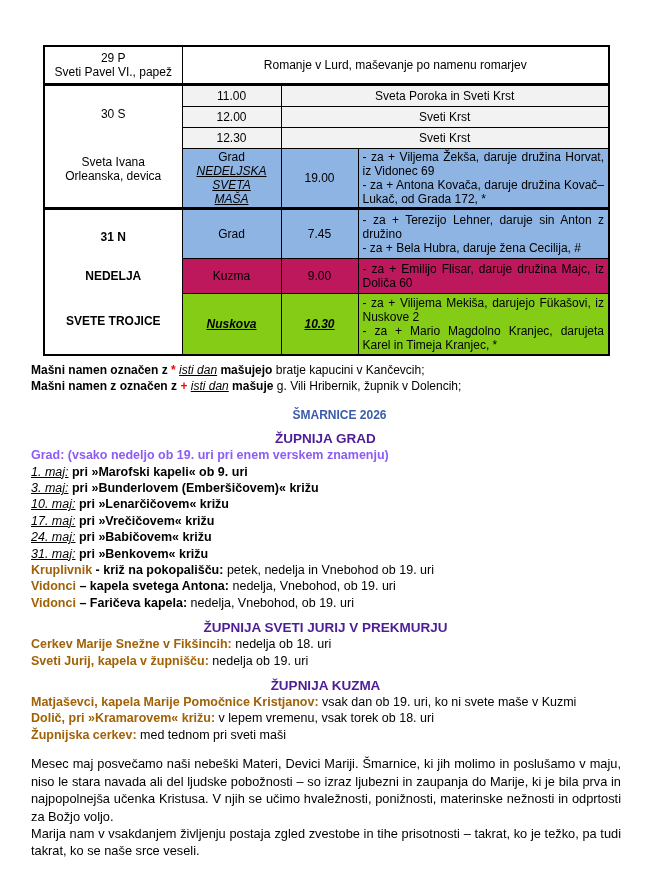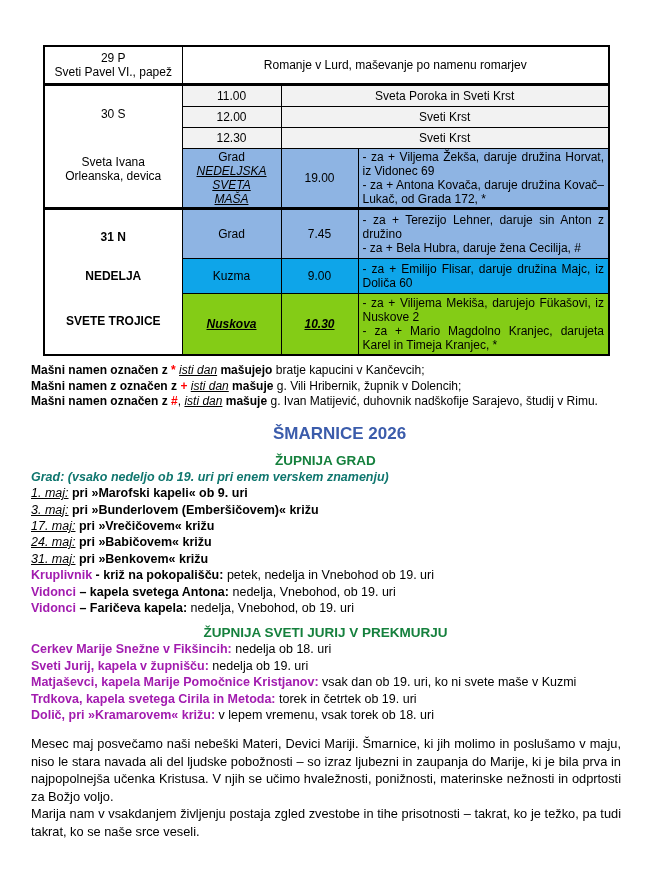--- a/index.html
+++ b/index.html
@@ -18,44 +18,44 @@
     table-layout:fixed;
     font-size:12px;line-height:14px;
   }
   table.sched{border:2px solid #000;}
   table.sched td{border:1px solid #000;padding:1px 4px;vertical-align:middle;}
   tr.sep-below td,.sep-below-cell{border-bottom:3px solid #000 !important;}
   td.center{text-align:center;}
   td.desc{text-align:justify;}
   td.daycol{text-align:center;}
   .bg-blue{background:#8EB4E3;}
-  .bg-orange{background:#0ea5e9;}
+  .bg-orange{background:#be185d;}
   .bg-gray{background:#84cc16;}
   .bg-lgray{background:#F2F2F2;}
   td.top{vertical-align:top;}
   .d30{height:44px;display:flex;align-items:center;justify-content:center;}
   .saint{height:66px;display:flex;flex-direction:column;align-items:center;justify-content:center;}
   .r1{height:46px;display:flex;align-items:center;justify-content:center;}
   .r2{height:32px;display:flex;align-items:center;justify-content:center;}
   .r3{height:58px;display:flex;align-items:center;justify-content:center;}
   .b{font-weight:bold;}
   .u{text-decoration:underline;font-style:italic;}
   .mark{color:#FF0000;font-weight:bold;}
 
   
   .legend{margin:7px 0 0 31px;font-size:12px;line-height:15.6px;}
 
   
-  .main-title{margin:14px 0 0 0;text-align:center;font-size:17px;font-weight:bold;color:#3B5CAB;padding-left:28px;}
-  .sec-head{margin:9px 0 1px 0;text-align:center;font-size:13.5px;font-weight:bold;color:#15803d;}
+  .main-title{margin:14px 0 0 0;text-align:center;font-size:12px;font-weight:bold;color:#3B5CAB;padding-left:28px;}
+  .sec-head{margin:9px 0 1px 0;text-align:center;font-size:13.5px;font-weight:bold;color:#4c1d95;}
 
   
   .lines{margin:0 28px 0 31px;font-size:12.5px;line-height:16.4px;}
-  .lead{color:#a21caf;font-weight:bold;}
-  .intro{color:#0f766e;font-weight:bold;font-style:italic;}
+  .lead{color:#a16207;font-weight:bold;}
+  .intro{color:#8b5cf6;font-weight:bold;}
 
   
   .closing{margin:12px 30px 0 31px;font-size:12.8px;line-height:17.4px;text-align:justify;}
   .closing p{margin:0;}
 </style>
 </head>
 <body>
 
 <div class="page">
 
@@ -139,48 +139,49 @@
           <div>- za + Vilijema Mekiša, darujejo Fükašovi, iz Nuskove 2</div>
           <div>- za + Mario Magdolno Kranjec, darujeta Karel in Timeja Kranjec, *</div>
         </td>
       </tr>
     </tbody>
   </table>
 
   <div class="legend">
     <div><span class="b">Mašni namen označen z </span><span class="mark">*</span><span> </span><span class="u">isti dan</span><span class="b"> mašujejo </span><span>bratje kapucini v Kančevcih;</span></div>
     <div><span class="b">Mašni namen z označen z </span><span class="mark">+</span><span> </span><span class="u">isti dan</span><span class="b"> mašuje </span><span>g. Vili Hribernik, župnik v Dolencih;</span></div>
-    <div><span class="b">Mašni namen označen z </span><span class="mark">#</span><span>, </span><span class="u">isti dan</span><span class="b"> mašuje </span><span>g. Ivan Matijević, duhovnik nadškofije Sarajevo, študij v Rimu.</span></div>
   </div>
 
   <div class="main-title">ŠMARNICE 2026</div>
 
   <div class="sec-head">ŽUPNIJA GRAD</div>
   <div class="lines">
     <div><span class="intro">Grad: (vsako nedeljo ob 19. uri pri enem verskem znamenju)</span></div>
     <div><span class="u">1. maj:</span><span class="b"> pri »Marofski kapeli« ob 9. uri</span></div>
     <div><span class="u">3. maj:</span><span class="b"> pri »Bunderlovem (Emberšičovem)« križu</span></div>
+    <div><span class="u">10. maj:</span><span class="b"> pri »Lenarčičovem« križu</span></div>
     <div><span class="u">17. maj:</span><span class="b"> pri »Vrečičovem« križu</span></div>
     <div><span class="u">24. maj:</span><span class="b"> pri »Babičovem« križu</span></div>
     <div><span class="u">31. maj:</span><span class="b"> pri »Benkovem« križu</span></div>
     <div><span class="lead">Kruplivnik</span><span class="b"> - križ na pokopališču:</span><span> petek, nedelja in Vnebohod ob 19. uri</span></div>
     <div><span class="lead">Vidonci</span><span class="b"> – kapela svetega Antona:</span><span> nedelja, Vnebohod, ob 19. uri</span></div>
     <div><span class="lead">Vidonci</span><span class="b"> – Fariče​va kapela:</span><span> nedelja, Vnebohod, ob 19. uri</span></div>
   </div>
 
   <div class="sec-head">ŽUPNIJA SVETI JURIJ V PREKMURJU</div>
   <div class="lines">
     <div><span class="lead">Cerkev Marije Snežne v Fikšincih:</span><span> nedelja ob 18. uri</span></div>
     <div><span class="lead">Sveti Jurij, kapela v župnišču:</span><span> nedelja ob 19. uri</span></div>
   </div>
 
+  <div class="sec-head">ŽUPNIJA KUZMA</div>
   <div class="lines">
     <div><span class="lead">Matjaševci, kapela Marije Pomočnice Kristjanov:</span><span> vsak dan ob 19. uri, ko ni svete maše v Kuzmi</span></div>
-    <div><span class="lead">Trdkova, kapela svetega Cirila in Metoda:</span><span> torek in četrtek ob 19. uri</span></div>
     <div><span class="lead">Dolič, pri »Kramarovem« križu:</span><span> v lepem vremenu, vsak torek ob 18. uri</span></div>
+    <div><span class="lead">Župnijska cerkev:</span><span> med tednom pri sveti maši</span></div>
   </div>
 
   <div class="closing">
     <p>Mesec maj posvečamo naši nebeški Materi, Devici Mariji. Šmarnice, ki jih molimo in poslušamo v maju, niso le stara navada ali del ljudske pobožnosti – so izraz ljubezni in zaupanja do Marije, ki je bila prva in najpopolnejša učenka Kristusa. V njih se učimo hvaležnosti, ponižnosti, materinske nežnosti in odprtosti za Božjo voljo.</p>
     <p>Marija nam v vsakdanjem življenju postaja zgled zvestobe in tihe prisotnosti – takrat, ko je težko, pa tudi takrat, ko se naše srce veseli.</p>
   </div>
 
 </div>
 
 </body></html>

